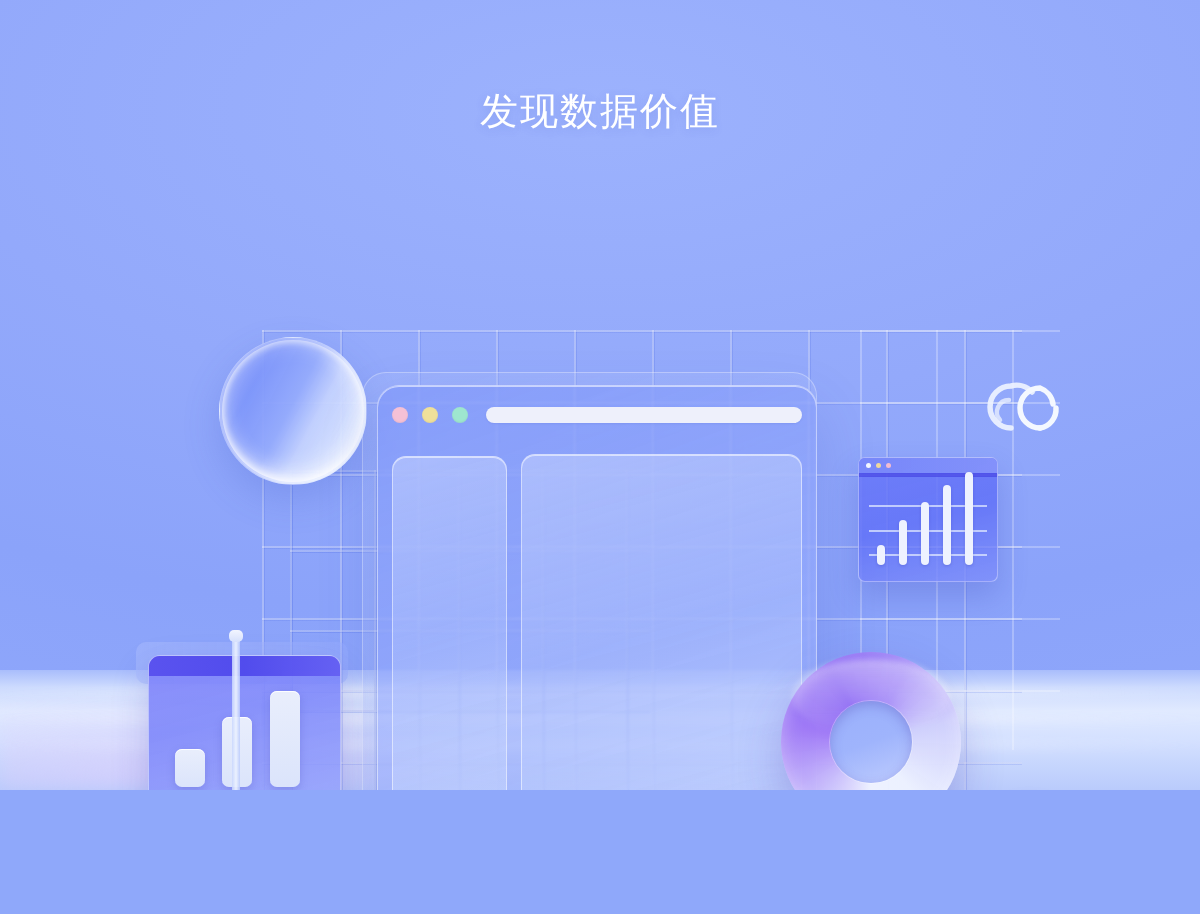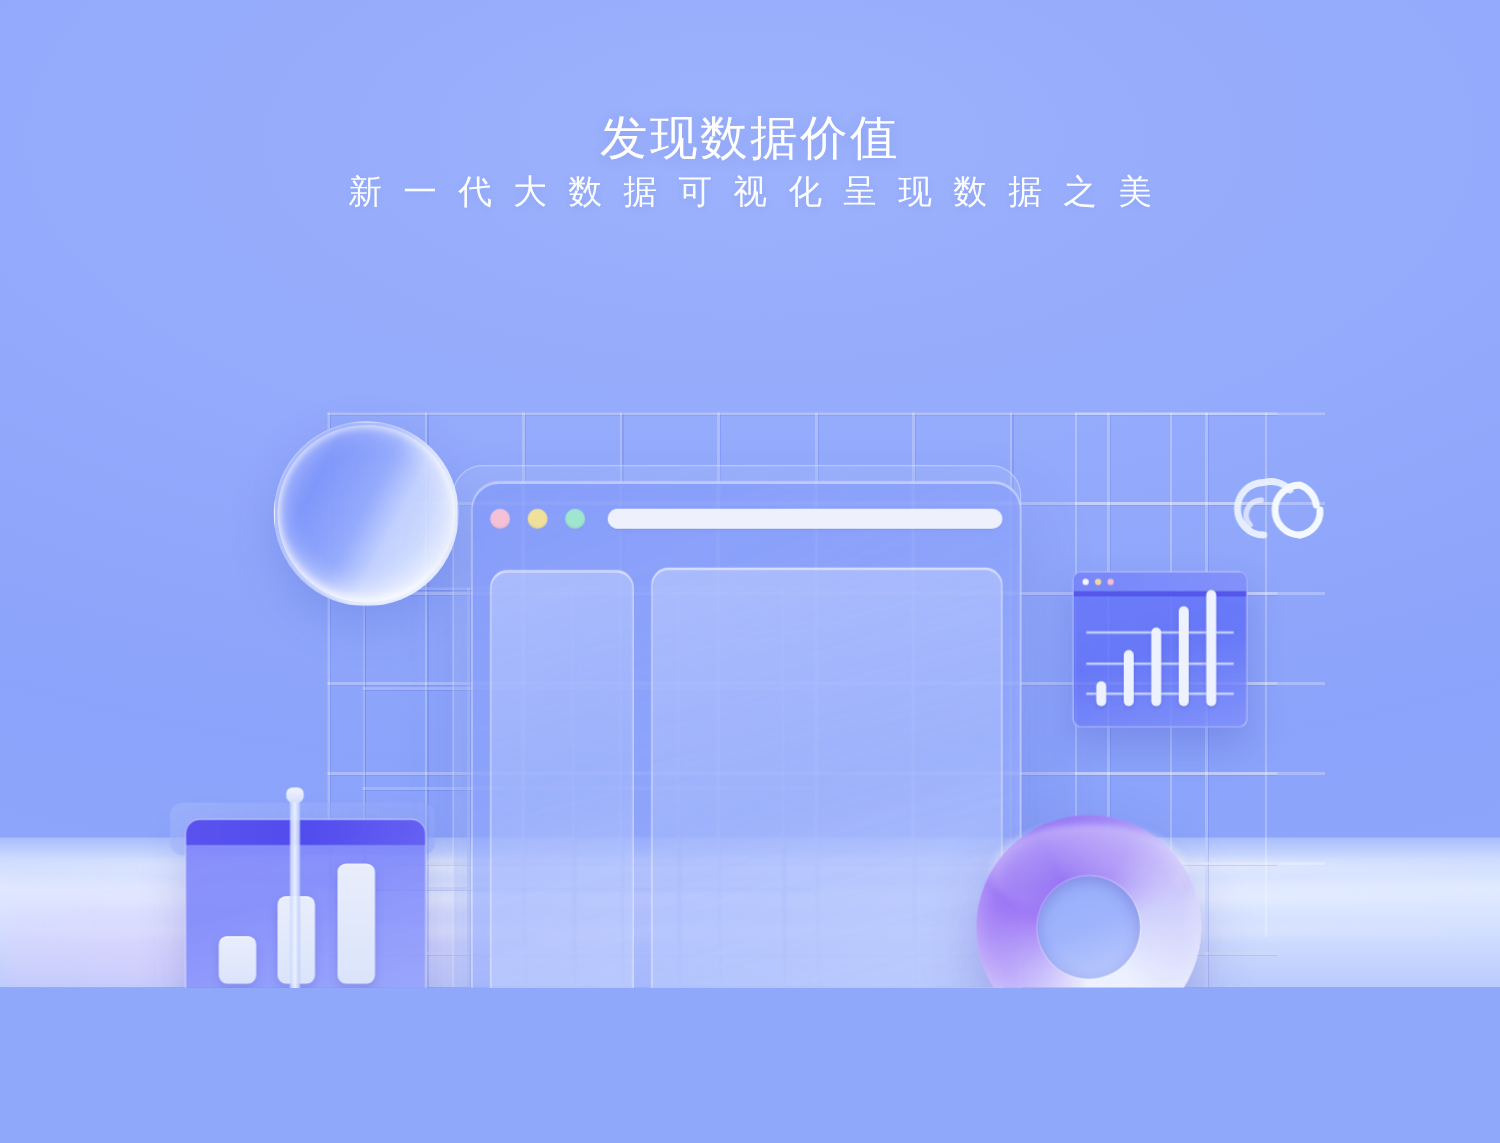--- a/index.html
+++ b/index.html
@@ -305,16 +305,15 @@
     </div>
   <div class="sphere s2">
       <div class="sphere-hl"></div>
     </div>
   <div class="sphere s3">
       <div class="sphere-hl"></div>
     </div>
 
   <div class="text-block">
     <div class="sub-top">发现数据价值</div>
-    <div class="tagline">新一代大数据可视化呈现数据之美</div>
   </div>
 
 </div>
 
 </body></html>

